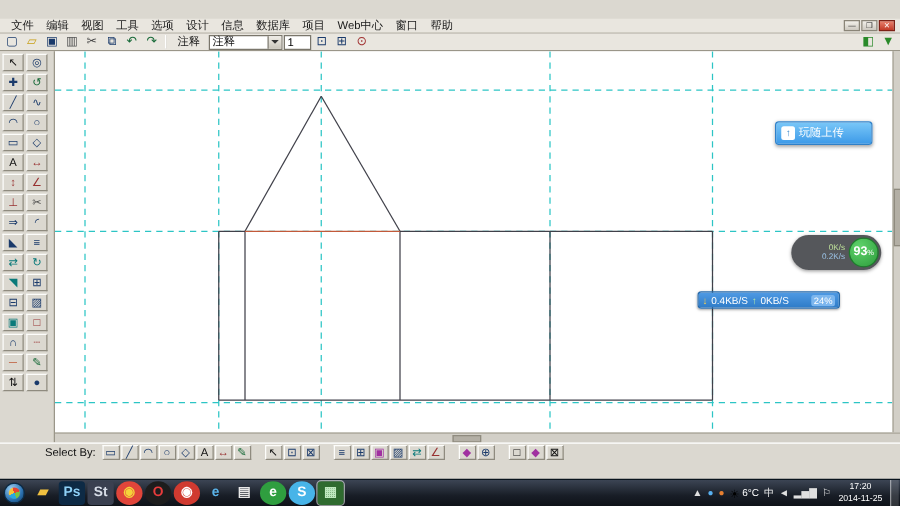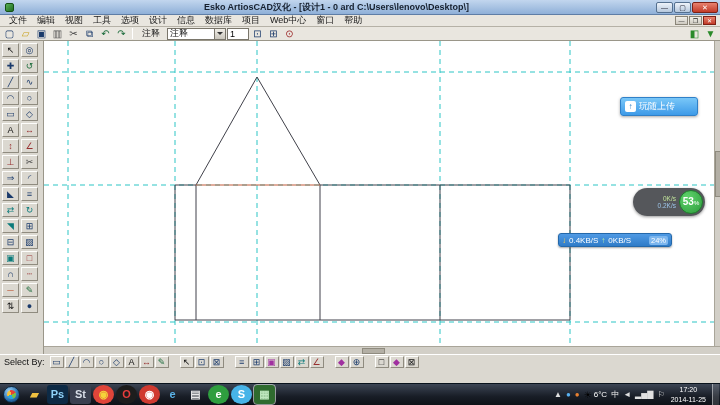--- a/index.html
+++ b/index.html
@@ -85,21 +85,21 @@
     background:linear-gradient(180deg,#4f9ae4,#2f7cc8);border:1px solid #2468aa;
     display:flex;align-items:center;gap:3px;padding:0 3px;color:#fff;font-size:8px;
     box-shadow:0 1px 2px rgba(0,0,0,.35);}
   .ns-down-ic{color:#ffd24a;font-weight:bold;}
   .ns-up-ic{color:#b9f0a5;font-weight:bold;}
   .ns-pct{margin-left:auto;background:#7cb6ee;border-radius:2px;padding:0 2px;font-size:7.5px;color:#fff;}
 
   
   .selectbar{position:absolute;left:0;top:354px;width:720px;height:15px;background:#dbd8d0;
     border-top:1px solid #fff;display:flex;align-items:center;padding:0 2px;gap:1px;}
-  .sb-label{font-size:9px;color:#111;padding:0 4px 0 2px;white-space:nowrap;}
+  .sb-label{font-size:9px;color:#111;padding:0 4px 0 2px;white-space:nowrap;margin-left:32px;}
   .sb-btn{width:14px;height:12px;display:flex;align-items:center;justify-content:center;font-size:9px;
     line-height:1;background:#dbd8d0;padding:0;border:1px solid;border-color:#fdfdfb #8f8b7f #8f8b7f #fdfdfb;}
 
   
   .statusbar{position:absolute;left:0;top:369px;width:720px;height:14px;background:#dbd8d0;
     border-top:1px solid #9a9689;display:flex;align-items:center;}
   .status-msg{width:236px;height:12px;margin-left:1px;background:#2a5fc4;color:#fff;
     font-size:8.5px;line-height:12px;padding:0 4px;white-space:nowrap;overflow:hidden;}
 
   
@@ -120,29 +120,20 @@
   .w-ic{font-size:9px;}
   .w-temp{font-size:8px;color:#fff;}
   .clock{color:#fff;font-size:7px;line-height:1.35;text-align:center;background:transparent;border:0;padding:0 2px;}
   .show-desktop{width:7px;height:100%;background:rgba(255,255,255,.14);border:0;border-left:1px solid rgba(255,255,255,.45);padding:0;}
 </style>
 </head>
 <body>
 
 <div id="window">
 
-  <div class="titlebar">
-    <div class="app-logo"></div>
-    <span class="title-text">Esko ArtiosCAD汉化 - [设计1 - 0 ard C:\Users\lenovo\Desktop\]</span>
-    <div class="win-controls">
-      <button class="wc">—</button>
-      <button class="wc">▢</button>
-      <button class="wc close">✕</button>
-    </div>
-  </div>
 
   <div class="menubar">
     <div class="menu-items">
 
     <span class="menu-item">文件</span>
         <span class="menu-item">编辑</span>
         <span class="menu-item">视图</span>
         <span class="menu-item">工具</span>
         <span class="menu-item">选项</span>
         <span class="menu-item">设计</span>
@@ -260,21 +251,21 @@
       <span class="up-ic">↑</span>
       <span class="up-label">玩随上传</span>
     </div>
 
     <div class="progress-pill">
       <div class="pp-text">
         <span class="pp-up">0K/s</span>
         <span class="pp-down">0.2K/s</span>
       </div>
       <div class="pp-circle">
-        <span class="pp-num">53</span>
+        <span class="pp-num">93</span>
         <span class="pp-sign">%</span>
       </div>
     </div>
 
     <div class="netspeed">
       <span class="ns-down-ic">↓</span>
       <span>0.4KB/S</span>
       <span class="ns-up-ic">↑</span>
       <span>0KB/S</span>
       <span class="ns-pct">24%</span>

